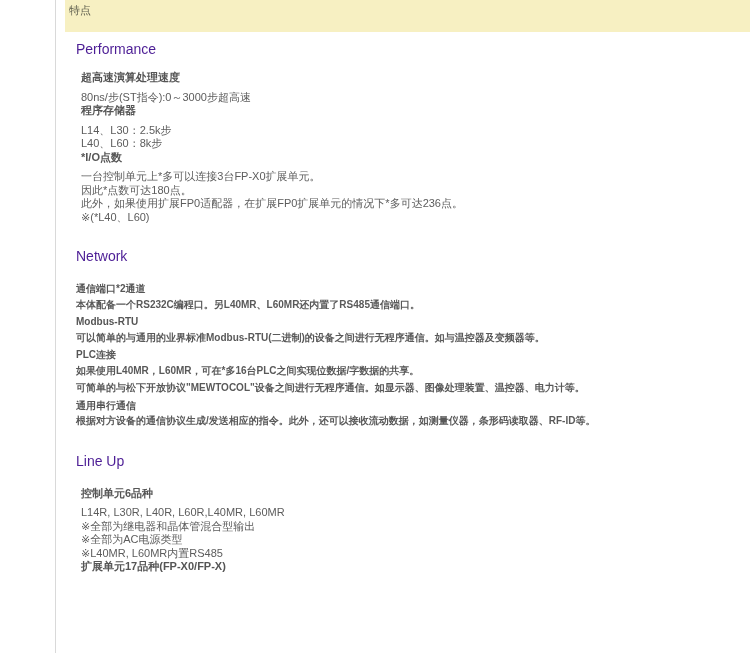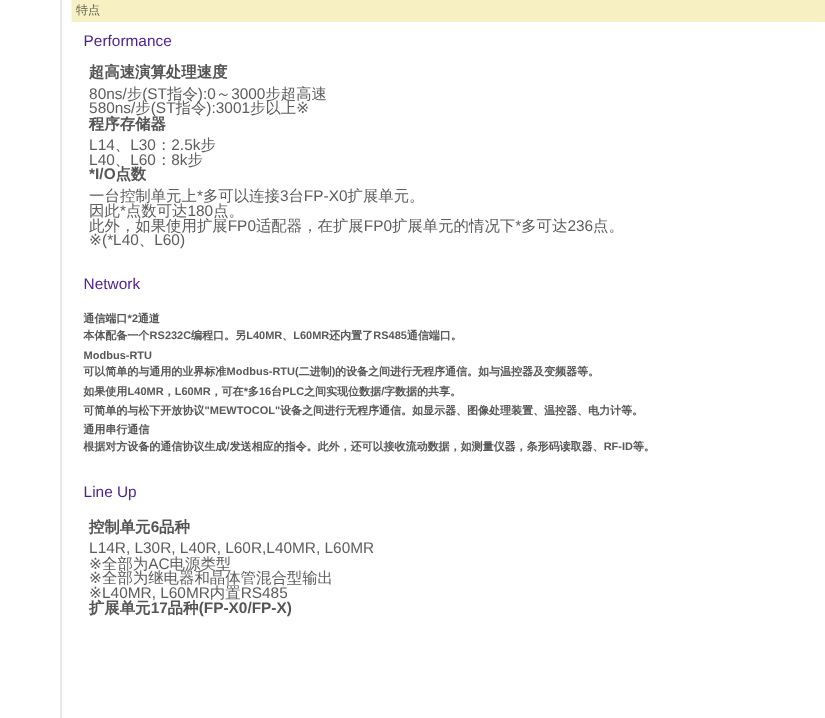--- a/index.html
+++ b/index.html
@@ -19,21 +19,21 @@
     background: #d9d9d9;
   }
 
   .content-col {
     position: absolute;
     left: 65px; top: 0;
     width: 685px; height: 653px;
   }
 
   .features-bar {
-    height: 20px;
+    height: 32px;
     background: #f7f0c2;
     font-size: 11px;
     line-height: 20px;
     color: #60604f;
     padding-left: 4px;
   }
 
   .inner { padding-left: 11px; }
 
   .sec-title {
@@ -41,21 +41,21 @@
     font-weight: normal;
     color: #4c1d95;
     margin-top: 24px;
   }
   .sec-title.first { margin-top: 9px; }
 
   
   .spec {
     margin-left: 5px;
     margin-top: 14px;
-    font-size: 14px;
+    font-size: 11px;
     line-height: 13.5px;
   }
   .spec .heading {
     font-weight: bold;
     color: #555555;
     margin-bottom: 6px;
   }
   .spec .line { color: #5c5c5c; }
 
   
@@ -87,21 +87,20 @@
       <span>特点</span>
     </div>
 
     <div class="inner">
 
       <h2 class="sec-title first">Performance</h2>
       <div class="spec">
         <div class="block">
           <div class="heading">超高速演算处理速度</div>
           <div class="line">80ns/步(ST指令):0～3000步超高速</div>
-          <div class="line">580ns/步(ST指令):3001步以上※</div>
         </div>
         <div class="block">
           <div class="heading">程序存储器</div>
           <div class="line">L14、L30：2.5k步</div>
           <div class="line">L40、L60：8k步</div>
         </div>
         <div class="block">
           <div class="heading">*I/O点数</div>
           <div class="line">一台控制单元上*多可以连接3台FP-X0扩展单元。</div>
           <div class="line">因此*点数可达180点。</div>
@@ -109,33 +108,34 @@
           <div class="line">※(*L40、L60)</div>
         </div>
       </div>
 
       <h2 class="sec-title">Network</h2>
       <div class="netlist">
         <div class="term">通信端口*2通道</div>
         <div class="desc">本体配备一个RS232C编程口。另L40MR、L60MR还内置了RS485通信端口。</div>
         <div class="term">Modbus-RTU</div>
         <div class="desc">可以简单的与通用的业界标准Modbus-RTU(二进制)的设备之间进行无程序通信。如与温控器及变频器等。</div>
+        <div class="term">PLC连接</div>
         <div class="desc">如果使用L40MR，L60MR，可在*多16台PLC之间实现位数据/字数据的共享。</div>
         <div class="desc">可简单的与松下开放协议"MEWTOCOL"设备之间进行无程序通信。如显示器、图像处理装置、温控器、电力计等。</div>
         <div class="term">通用串行通信</div>
         <div class="desc">根据对方设备的通信协议生成/发送相应的指令。此外，还可以接收流动数据，如测量仪器，条形码读取器、RF-ID等。</div>
       </div>
 
       <h2 class="sec-title">Line Up</h2>
       <div class="spec lineup-list">
         <div class="block">
           <div class="heading">控制单元6品种</div>
           <div class="line">L14R, L30R, L40R, L60R,L40MR, L60MR</div>
+          <div class="line">※全部为继电器和晶体管混合型输出</div>
           <div class="line">※全部为AC电源类型</div>
-          <div class="line">※全部为继电器和晶体管混合型输出</div>
           <div class="line">※L40MR, L60MR内置RS485</div>
         </div>
         <div class="block">
           <div class="heading">扩展单元17品种(FP-X0/FP-X)</div>
 
         </div>
       </div>
 
     </div>
   </div>

